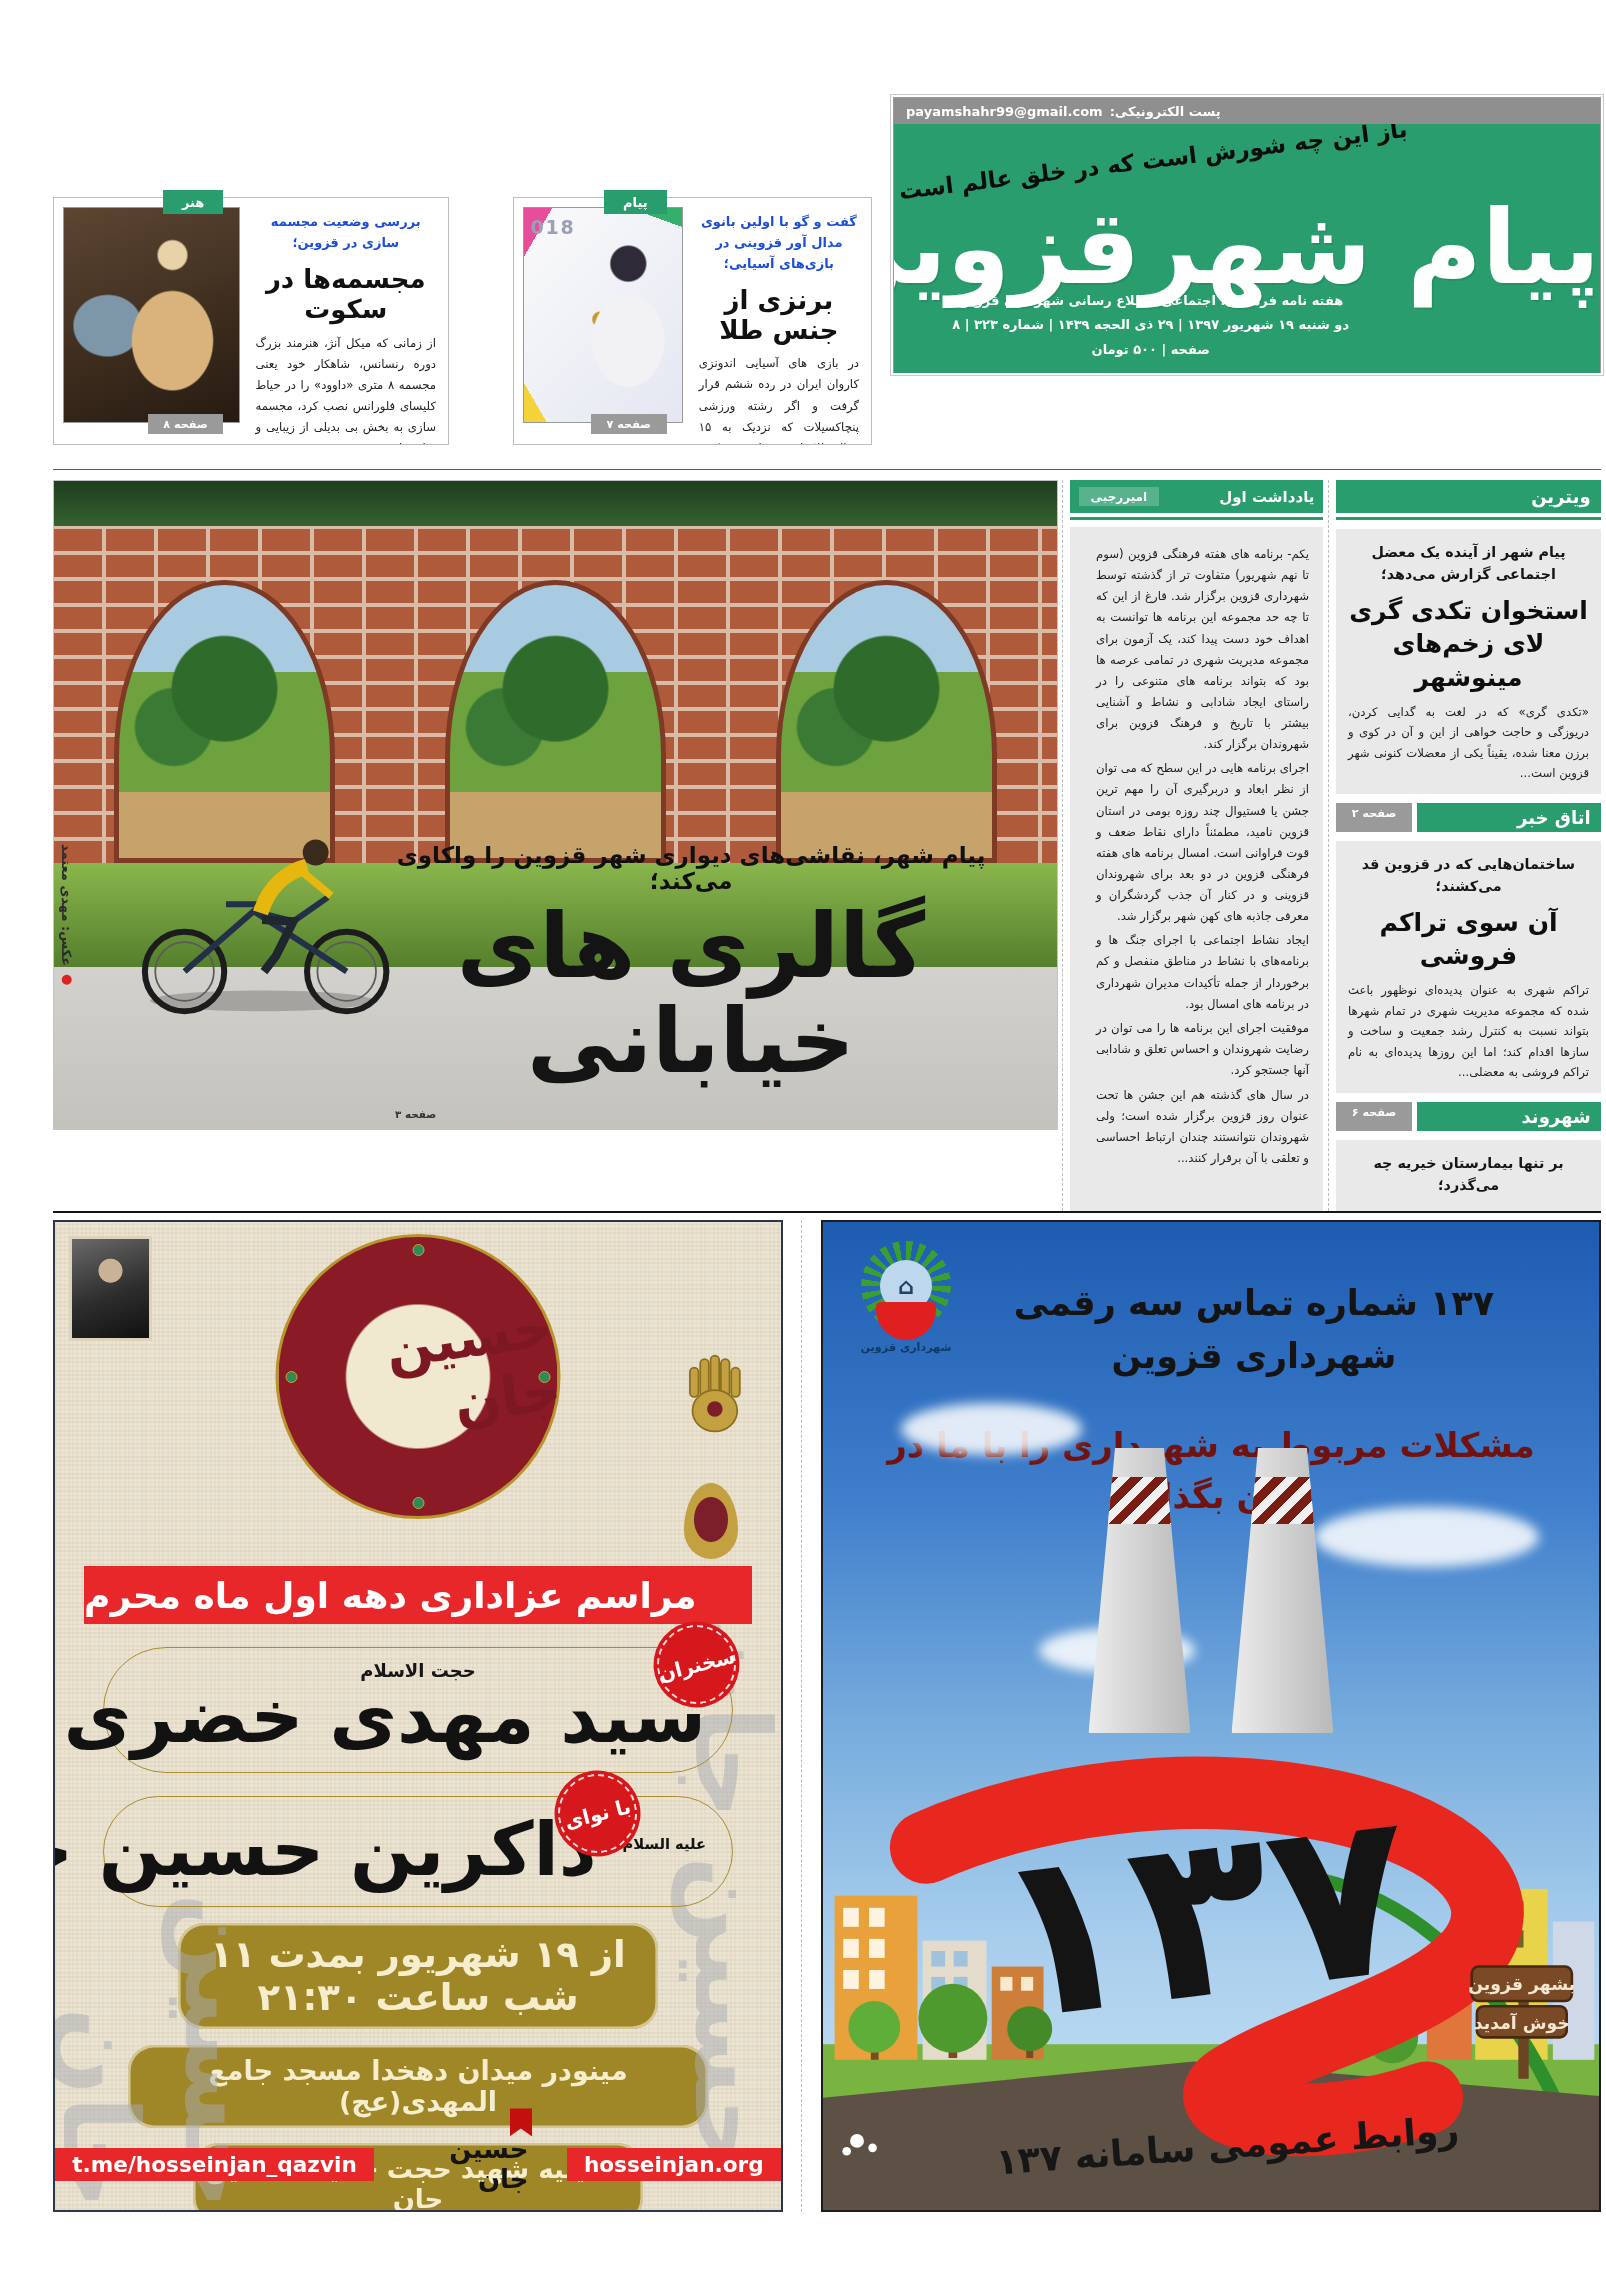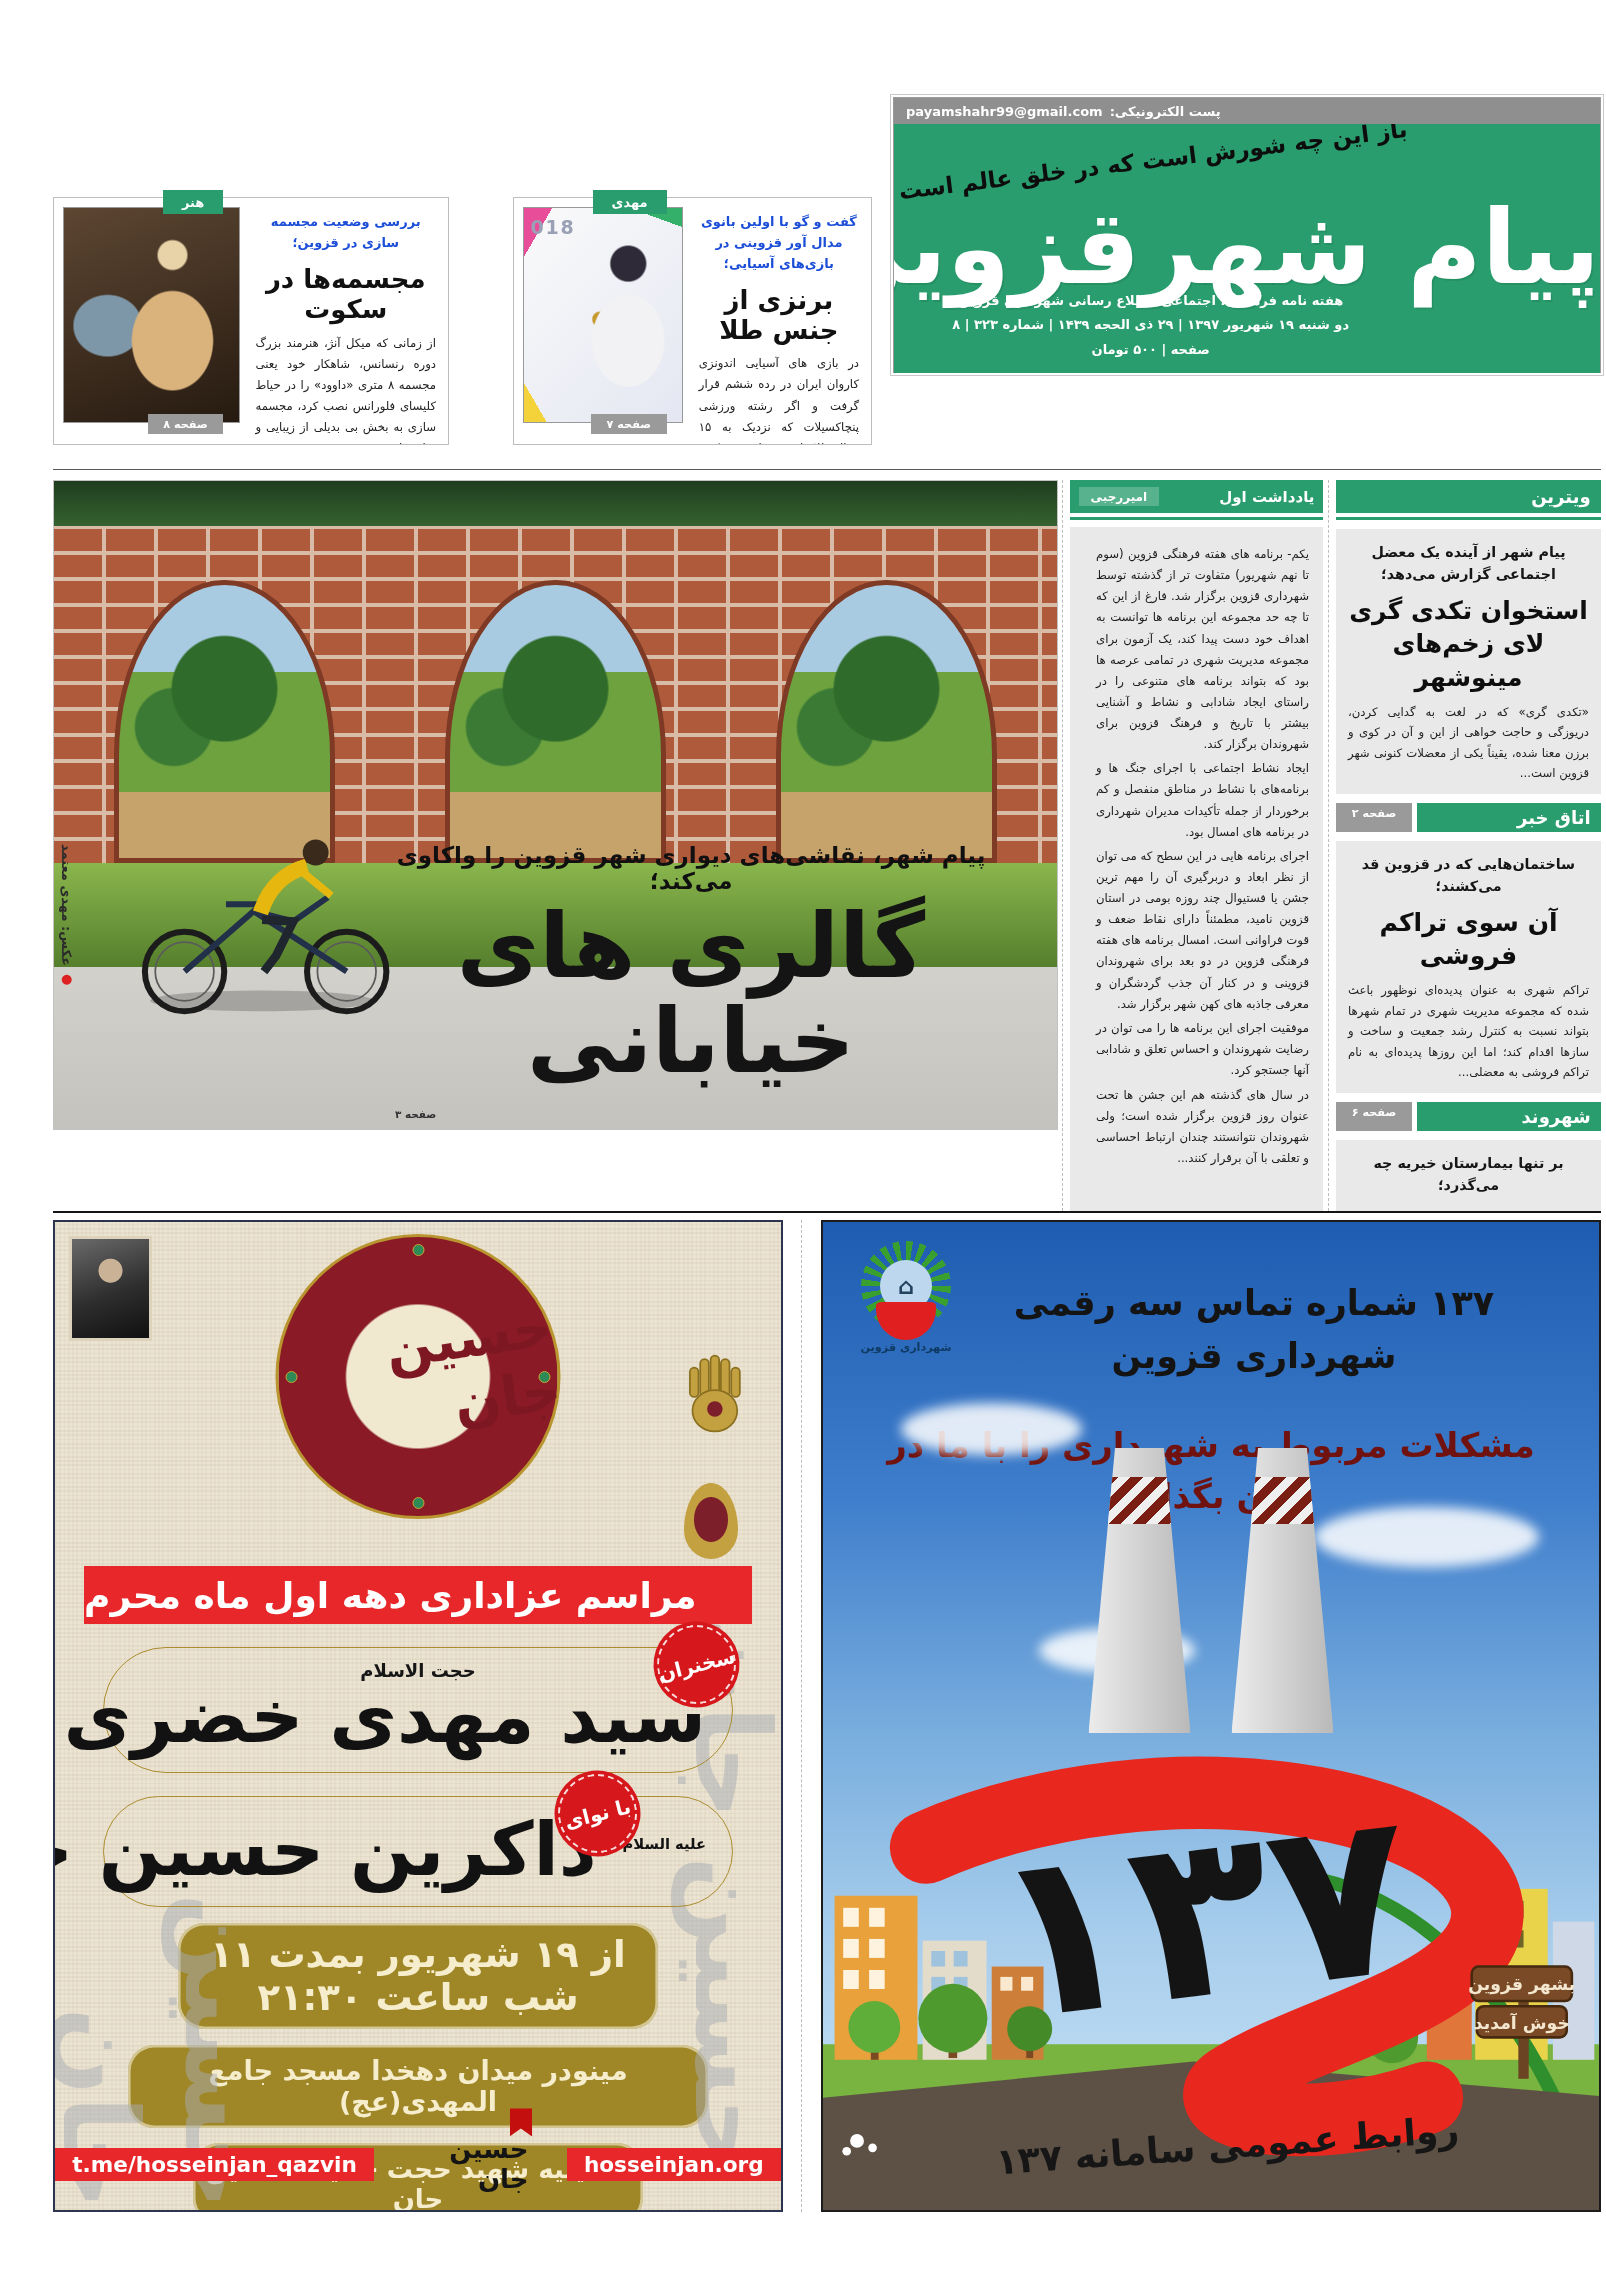--- a/index.html
+++ b/index.html
@@ -195,21 +195,21 @@
   </div>
 
   <div class="teaser teaser-sport">
     <div class="t-text">
       <div class="t-kicker">گفت و گو با اولین بانوی مدال آور قزوینی در بازی‌های آسیایی؛</div>
       <div class="t-title">برنزی از جنس طلا</div>
       <div class="t-body">در بازی های آسیایی اندونزی کاروان ایران در رده ششم قرار گرفت و اگر رشته ورزشی پنچاکسیلات که نزدیک به ۱۵ مدال طلا را نصیب اندونزی کرد، نبود، ایران در جایگاه بهتری...</div>
     </div>
     <div class="t-photo photo-sport">
       <div class="photo-year">018</div>
-      <div class="t-tab">مهدی</div>
+      <div class="t-tab">پیام</div>
       <div class="t-page">صفحه ۷</div>
     </div>
   </div>
 
   <div class="rule-top"></div>
   <div class="rule-bottom"></div>
   <div class="vsep vsep-a"></div>
   <div class="vsep vsep-b"></div>
   <div class="vsep vsep-c"></div>
 
@@ -246,22 +246,22 @@
   </div>
 
   <div class="col-edit">
     <div class="ed-head">
       <span class="sec">یادداشت اول</span>
       <span class="auth">امیررجبی</span>
     </div>
     <div class="ed-rule"></div>
     <div class="ed-body">
       <p>یکم- برنامه های هفته فرهنگی قزوین (سوم تا نهم شهریور) متفاوت تر از گذشته توسط شهرداری قزوین برگزار شد. فارغ از این که تا چه حد مجموعه این برنامه ها توانست به اهداف خود دست پیدا کند، یک آزمون برای مجموعه مدیریت شهری در تمامی عرصه ها بود که بتواند برنامه های متنوعی را در راستای ایجاد شادابی و نشاط و آشنایی بیشتر با تاریخ و فرهنگ قزوین برای شهروندان برگزار کند.</p>
+      <p>اجرای برنامه هایی در این سطح که می توان از نظر ابعاد و دربرگیری آن را مهم ترین جشن یا فستیوال چند روزه بومی در استان قزوین نامید، مطمئناً دارای نقاط ضعف و قوت فراوانی است. امسال برنامه های هفته فرهنگی قزوین در دو بعد برای شهروندان قزوینی و در کنار آن جذب گردشگران و معرفی جاذبه های کهن شهر برگزار شد.</p>
       <p>ایجاد نشاط اجتماعی با اجرای جنگ ها و برنامه‌های با نشاط در مناطق منفصل و کم برخوردار از جمله تأکیدات مدیران شهرداری در برنامه های امسال بود.</p>
-      <p>اجرای برنامه هایی در این سطح که می توان از نظر ابعاد و دربرگیری آن را مهم ترین جشن یا فستیوال چند روزه بومی در استان قزوین نامید، مطمئناً دارای نقاط ضعف و قوت فراوانی است. امسال برنامه های هفته فرهنگی قزوین در دو بعد برای شهروندان قزوینی و در کنار آن جذب گردشگران و معرفی جاذبه های کهن شهر برگزار شد.</p>
       <p>موفقیت اجرای این برنامه ها را می توان در رضایت شهروندان و احساس تعلق و شادابی آنها جستجو کرد.</p>
       <p>در سال های گذشته هم این جشن ها تحت عنوان روز قزوین برگزار شده است؛ ولی شهروندان نتوانستند چندان ارتباط احساسی و تعلقی با آن برقرار کنند...</p>
 
     </div>
   </div>
 
   <div class="col-vit">
     <div class="vit-head">ویترین</div>
     <div class="vit-rule"></div>
 

